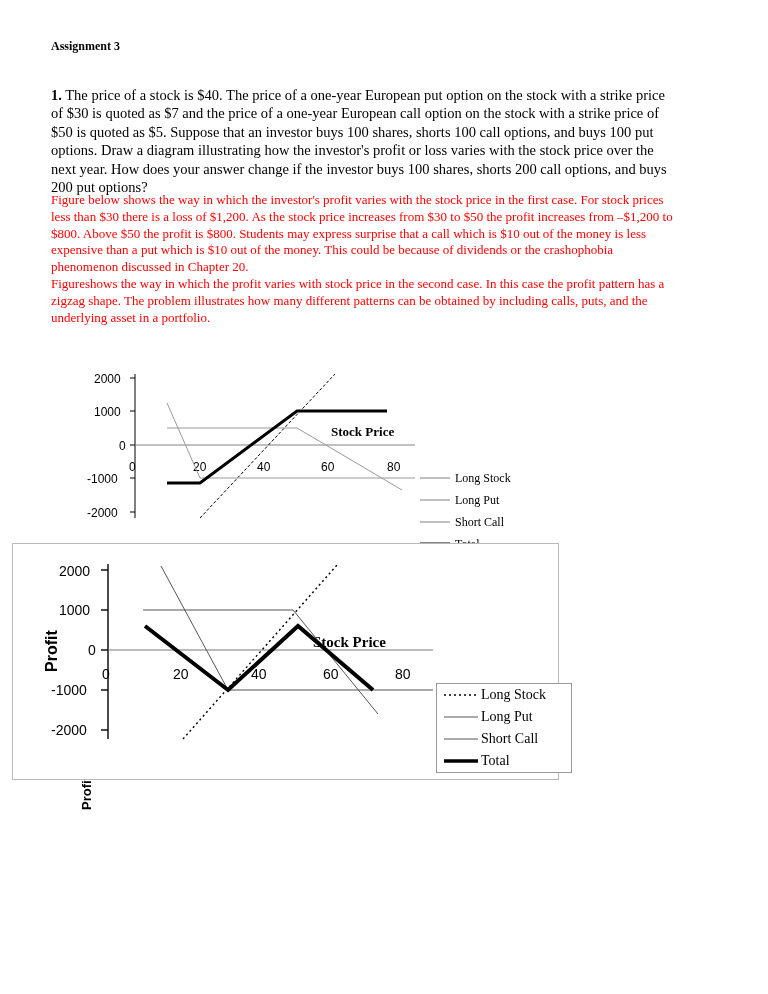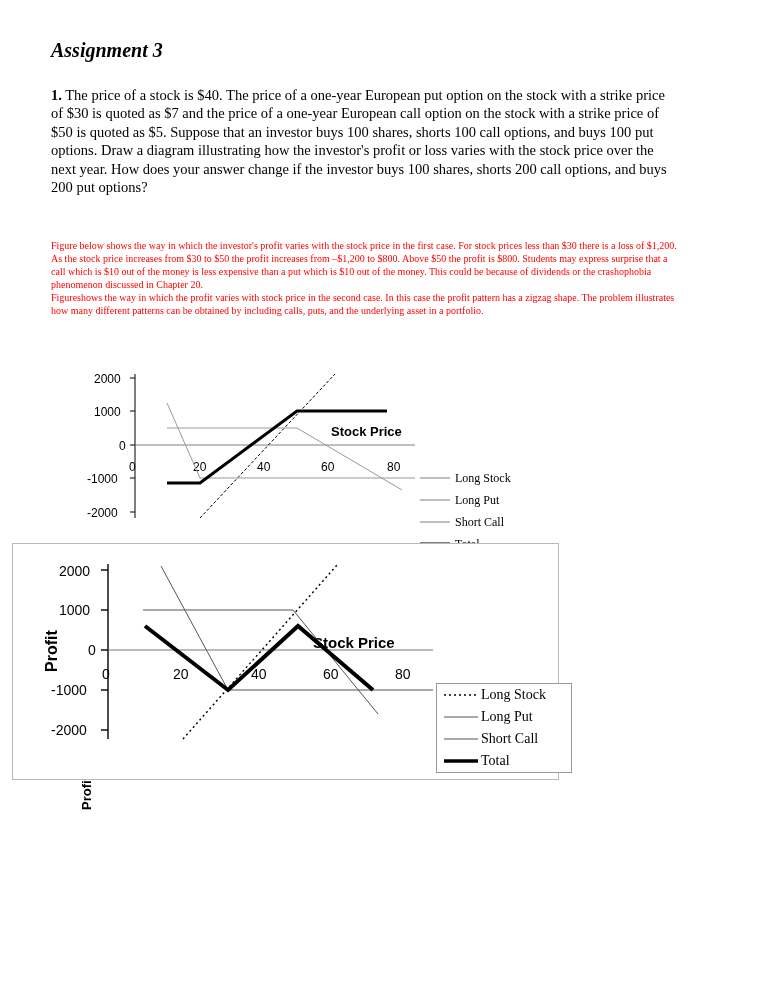--- a/index.html
+++ b/index.html
@@ -18,45 +18,43 @@
   .page {
     position: absolute;
     left: 0; top: 0;
     width: 768px;
     height: 994px;
   }
   .doc-title {
     position: absolute;
     left: 51px;
     top: 39px;
-    font-size: 20px;
+    font-size: 12px;
     font-weight: bold;
     font-family: "Liberation Serif", serif;
-    font-style: italic;
   }
   .question {
     position: absolute;
     left: 51px;
     top: 74px;
     width: 626px;
     font-size: 14.5px;
     line-height: 1.27;
     text-align: left;
     margin-top: 12px;
   }
   .question b { font-weight: bold; }
   .answer {
     position: absolute;
     left: 51px;
     top: 192px;
     width: 628px;
-    font-size: 10px;
+    font-size: 13px;
     line-height: 1.295;
     color: #ff0000;
-    margin-top: 48px;
   }
   .answer p { margin: 0; }
 
   
   .chart1 {
     position: absolute;
     left: 57px;
     top: 360px;
     width: 500px;
     height: 185px;
@@ -80,21 +78,21 @@
     position: absolute;
     font-weight: bold;
     font-family: "Liberation Sans", sans-serif;
     transform: rotate(-90deg);
     transform-origin: left top;
     white-space: nowrap;
   }
   .axis-label-x {
     position: absolute;
     font-weight: bold;
-    font-family: Liberation Sans, sans-serif;
+    font-family: Liberation Serif, serif;
     white-space: nowrap;
   }
   .tick {
     position: absolute;
     font-family: "Liberation Sans", sans-serif;
     white-space: nowrap;
     text-align: right;
   }
   .legend-item-label {
     position: absolute;

